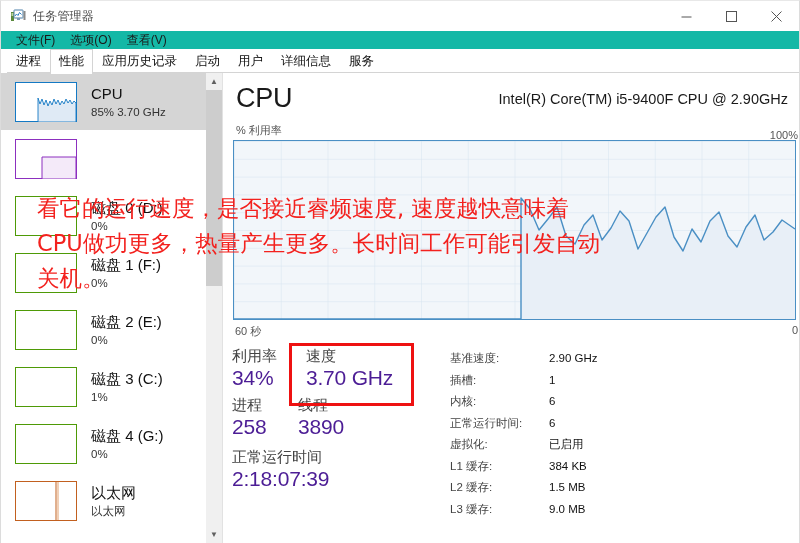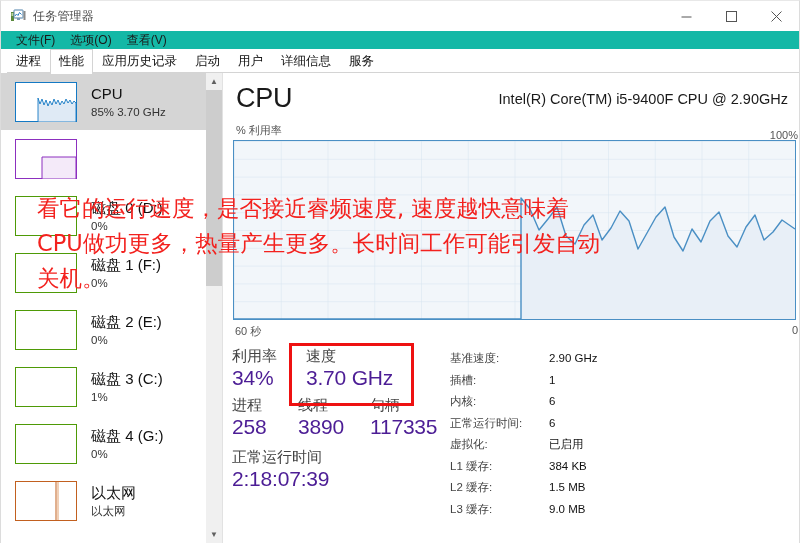--- a/index.html
+++ b/index.html
@@ -470,24 +470,20 @@
 
           <div class="srow" style="margin-top:6px">
             <div class="scell" style="width:66px">
               <div class="stat-lbl">进程</div>
               <div class="stat-val">258</div>
             </div>
             <div class="scell" style="width:72px">
               <div class="stat-lbl">线程</div>
               <div class="stat-val">3890</div>
             </div>
-            <div class="scell">
-              <div class="stat-lbl">句柄</div>
-              <div class="stat-val">117335</div>
-            </div>
           </div>
 
           <div style="margin-top:9px">
             <div class="stat-lbl">正常运行时间</div>
             <div class="stat-val">2:18:07:39</div>
           </div>
         </div>
 
         <div class="spec">
           <div class="spec-k">基准速度:</div>

